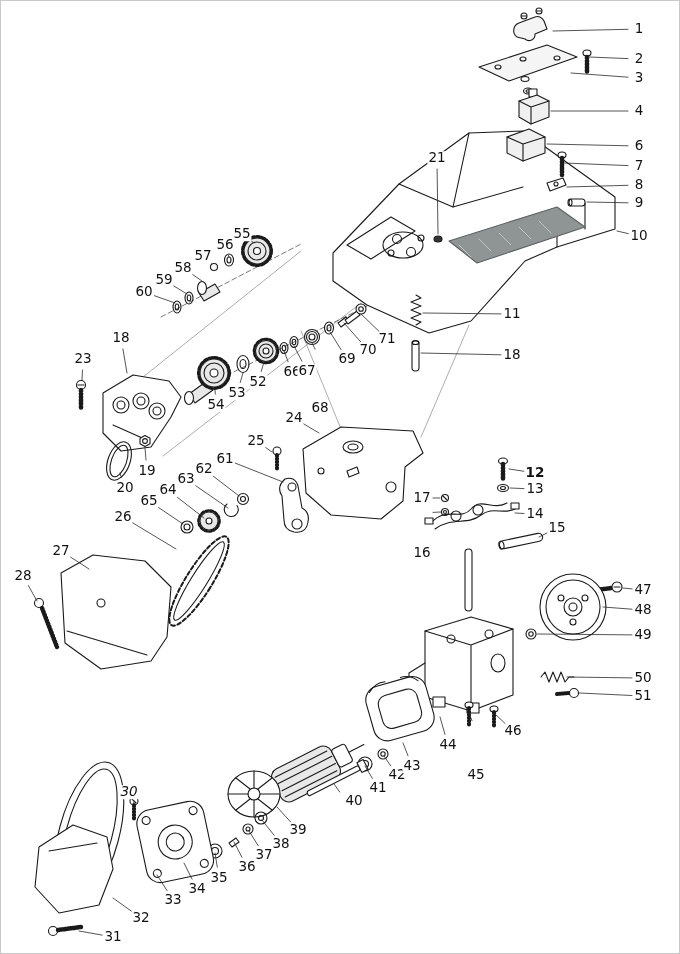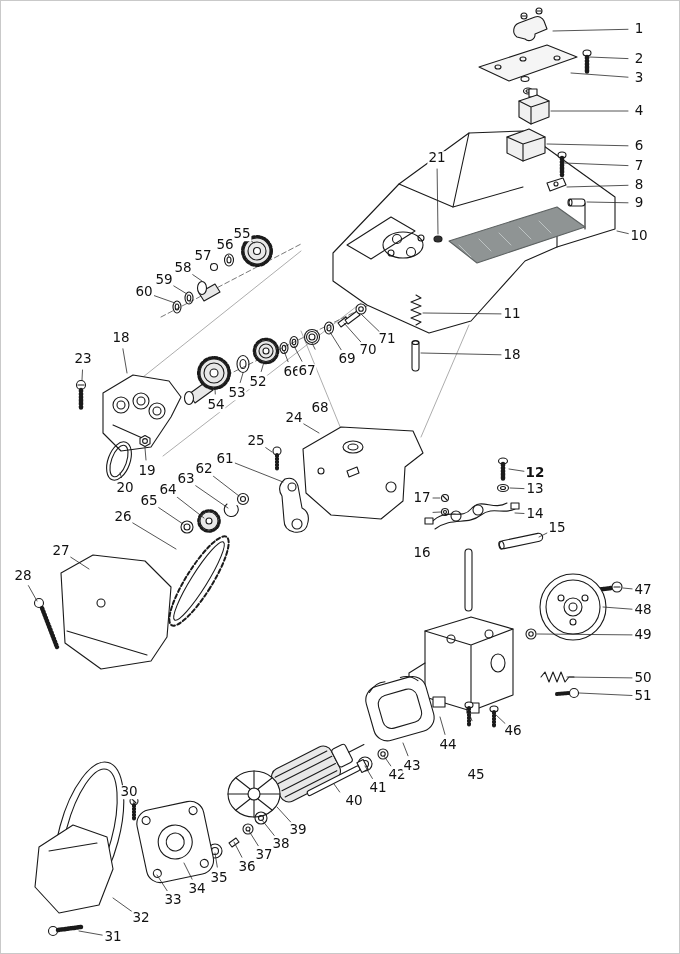--- a/index.html
+++ b/index.html
@@ -495,21 +495,21 @@
       <div class="callout" style="left: 146px; top: 470px;">19</div>
       <div class="callout" style="left: 124px; top: 487px;">20</div>
       <div class="callout" style="left: 436px; top: 157px;">21</div>
       <div class="callout" style="left: 120px; top: 337px;">18</div>
       <div class="callout" style="left: 82px; top: 358px;">23</div>
       <div class="callout" style="left: 293px; top: 417px;">24</div>
       <div class="callout" style="left: 255px; top: 440px;">25</div>
       <div class="callout" style="left: 122px; top: 516px;">26</div>
       <div class="callout" style="left: 60px; top: 550px;">27</div>
       <div class="callout" style="left: 22px; top: 575px; text-align: center;">28</div>
-      <div class="callout" style="left: 128px; top: 791px;">30</div>
+      <div class="callout" style="left: 128px; top: 791px; font-style: italic;">30</div>
       <div class="callout" style="left: 112px; top: 936px;">31</div>
       <div class="callout" style="left: 140px; top: 917px;">32</div>
       <div class="callout" style="left: 172px; top: 899px;">33</div>
       <div class="callout" style="left: 196px; top: 888px;">34</div>
       <div class="callout" style="left: 218px; top: 877px;">35</div>
       <div class="callout" style="left: 246px; top: 866px;">36</div>
       <div class="callout" style="left: 263px; top: 854px;">37</div>
       <div class="callout" style="left: 280px; top: 843px;">38</div>
       <div class="callout" style="left: 297px; top: 829px;">39</div>
       <div class="callout" style="left: 345px; top: 800px; margin-left: 8px;">40</div>

